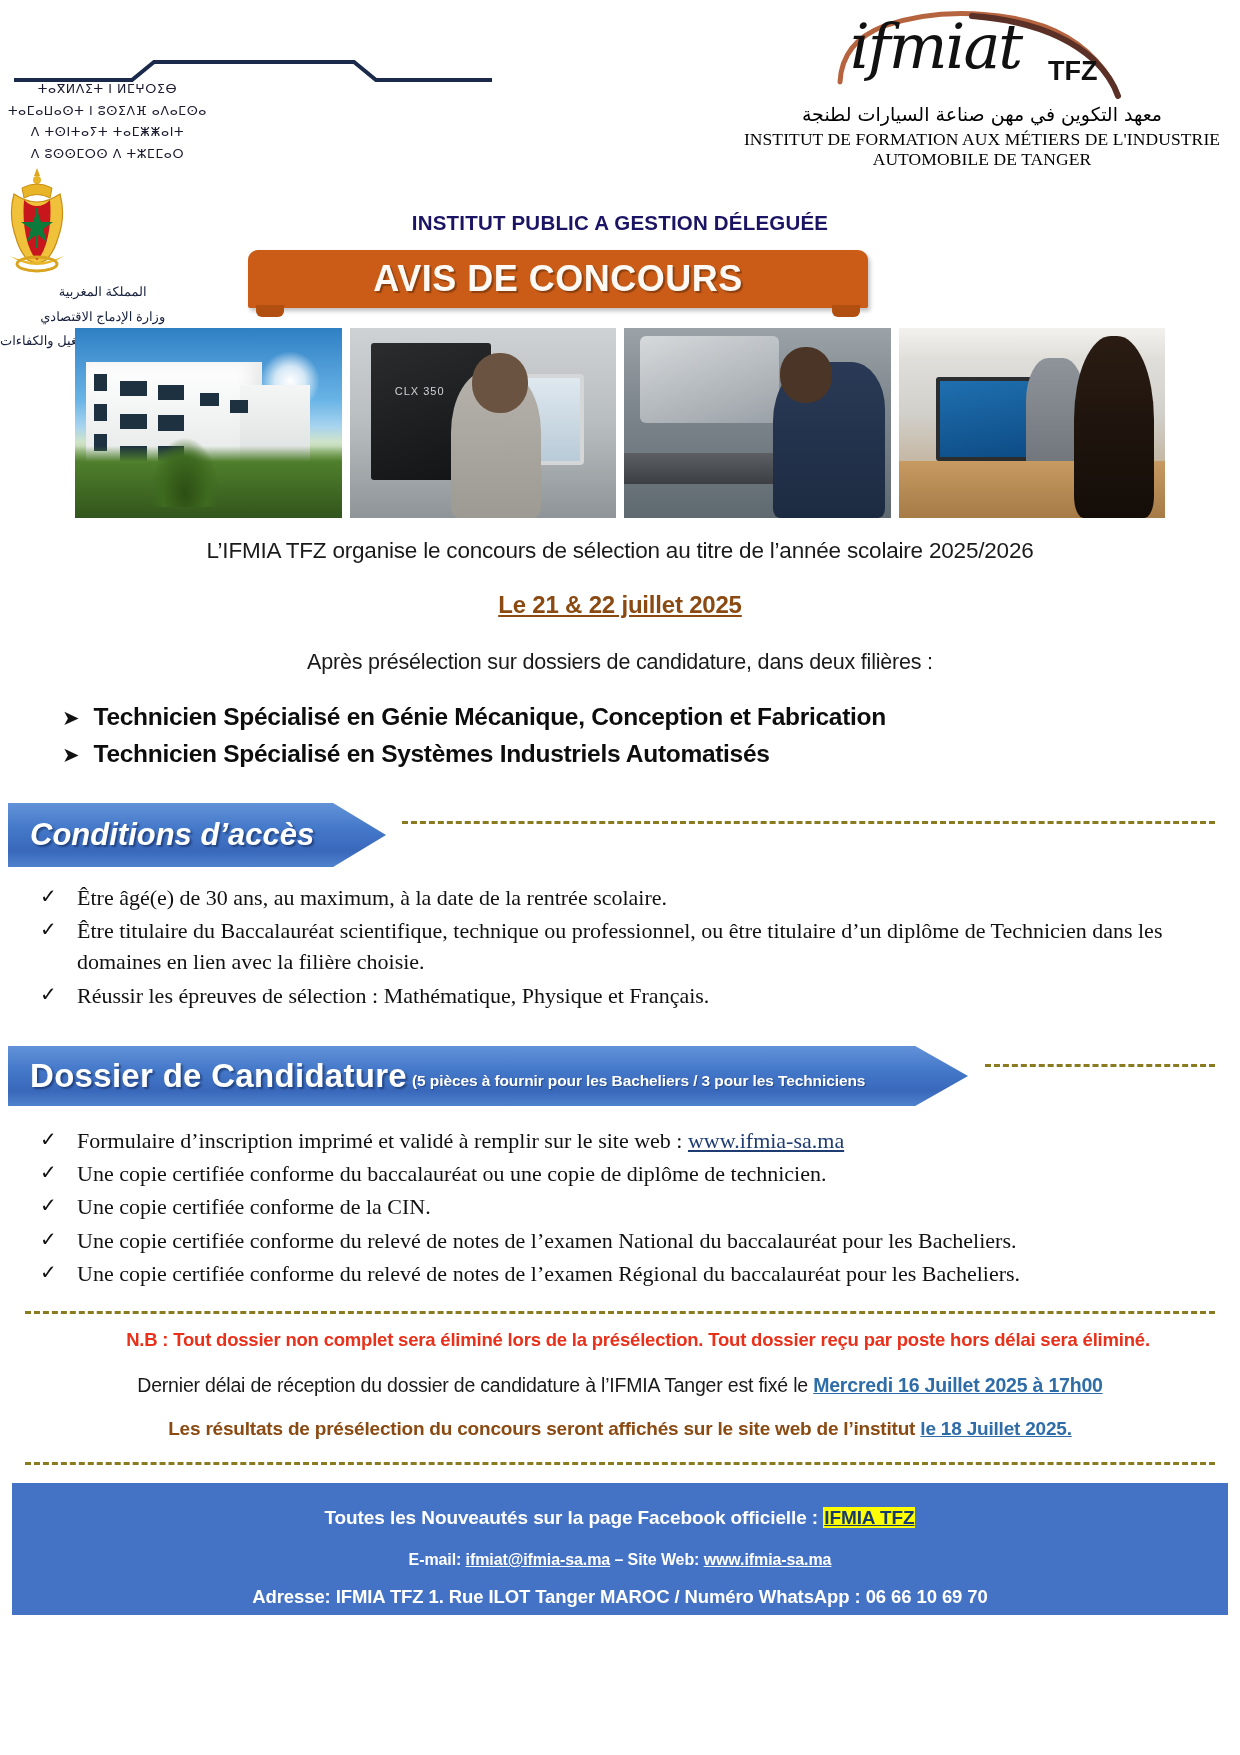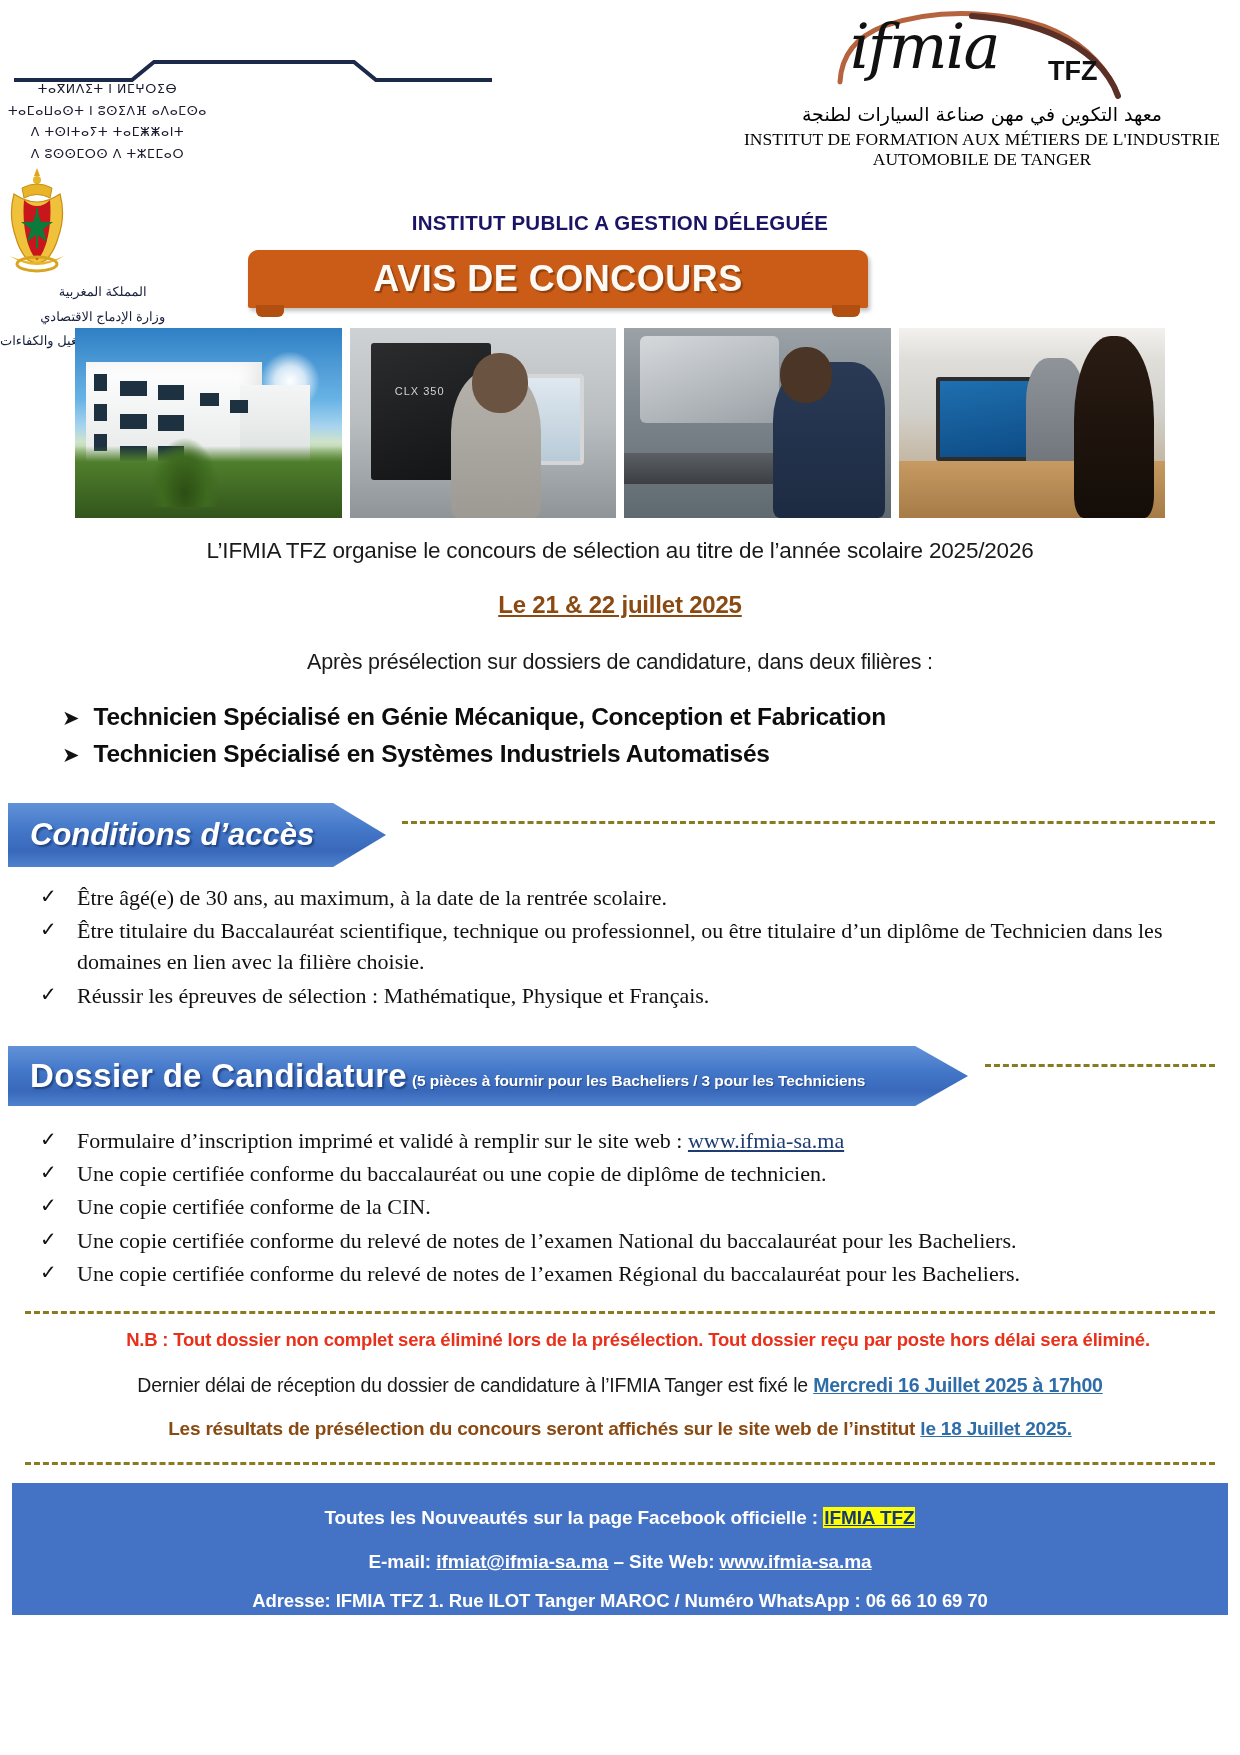--- a/index.html
+++ b/index.html
@@ -495,21 +495,21 @@
     box-sizing: border-box;
   }
   .f-line {
     text-align: center;
     font-family: "Liberation Sans", sans-serif;
     font-weight: bold;
     color: #ffffff;
     letter-spacing: -0.1px;
   }
   .f1 { font-size: 19px; margin-top: 10px; }
-  .f2 { font-size: 19px; margin-top: 22px; }
+  .f2 { font-size: 16px; margin-top: 22px; }
   .f3 { font-size: 18.5px; margin-top: 17px; }
   .f-hl {
     background: #ffff00;
     color: #163a6e;
     text-decoration: underline;
     padding: 0 1px;
   }
   .f-ul { text-decoration: underline; }
 </style>
 </head>
@@ -549,21 +549,21 @@
 والمقاولة الصغرى والتشغيل والكفاءات</div>
     </div>
   </div>
 
   <div class="ifmia-block">
     <div class="ifmia-logo">
       <svg viewBox="0 0 320 92" width="320" height="92" style="position:absolute;left:0;top:0;">
         <path d="M18 74 Q20 34 62 18 Q120 -2 190 10 Q250 20 282 62 Q292 76 296 88" fill="none" stroke="#b5643f" stroke-width="5" stroke-linecap="round"></path>
         <path d="M150 8 Q230 14 272 52 Q290 70 296 88" fill="none" stroke="#5b3026" stroke-width="6" stroke-linecap="round"></path>
       </svg>
-      <div class="ifmia-word">ifmia</div>
+      <div class="ifmia-word">ifmiat</div>
       <div class="ifmia-tfz">TFZ</div>
     </div>
     <div class="arabic-ifmia">معهد التكوين في مهن صناعة السيارات لطنجة</div>
     <div class="ifmia-fr">INSTITUT DE FORMATION AUX MÉTIERS DE L'INDUSTRIE
 AUTOMOBILE DE TANGER</div>
   </div>
 </div>
 
 <div class="public-sub">INSTITUT PUBLIC A GESTION DÉLEGUÉE</div>
 

